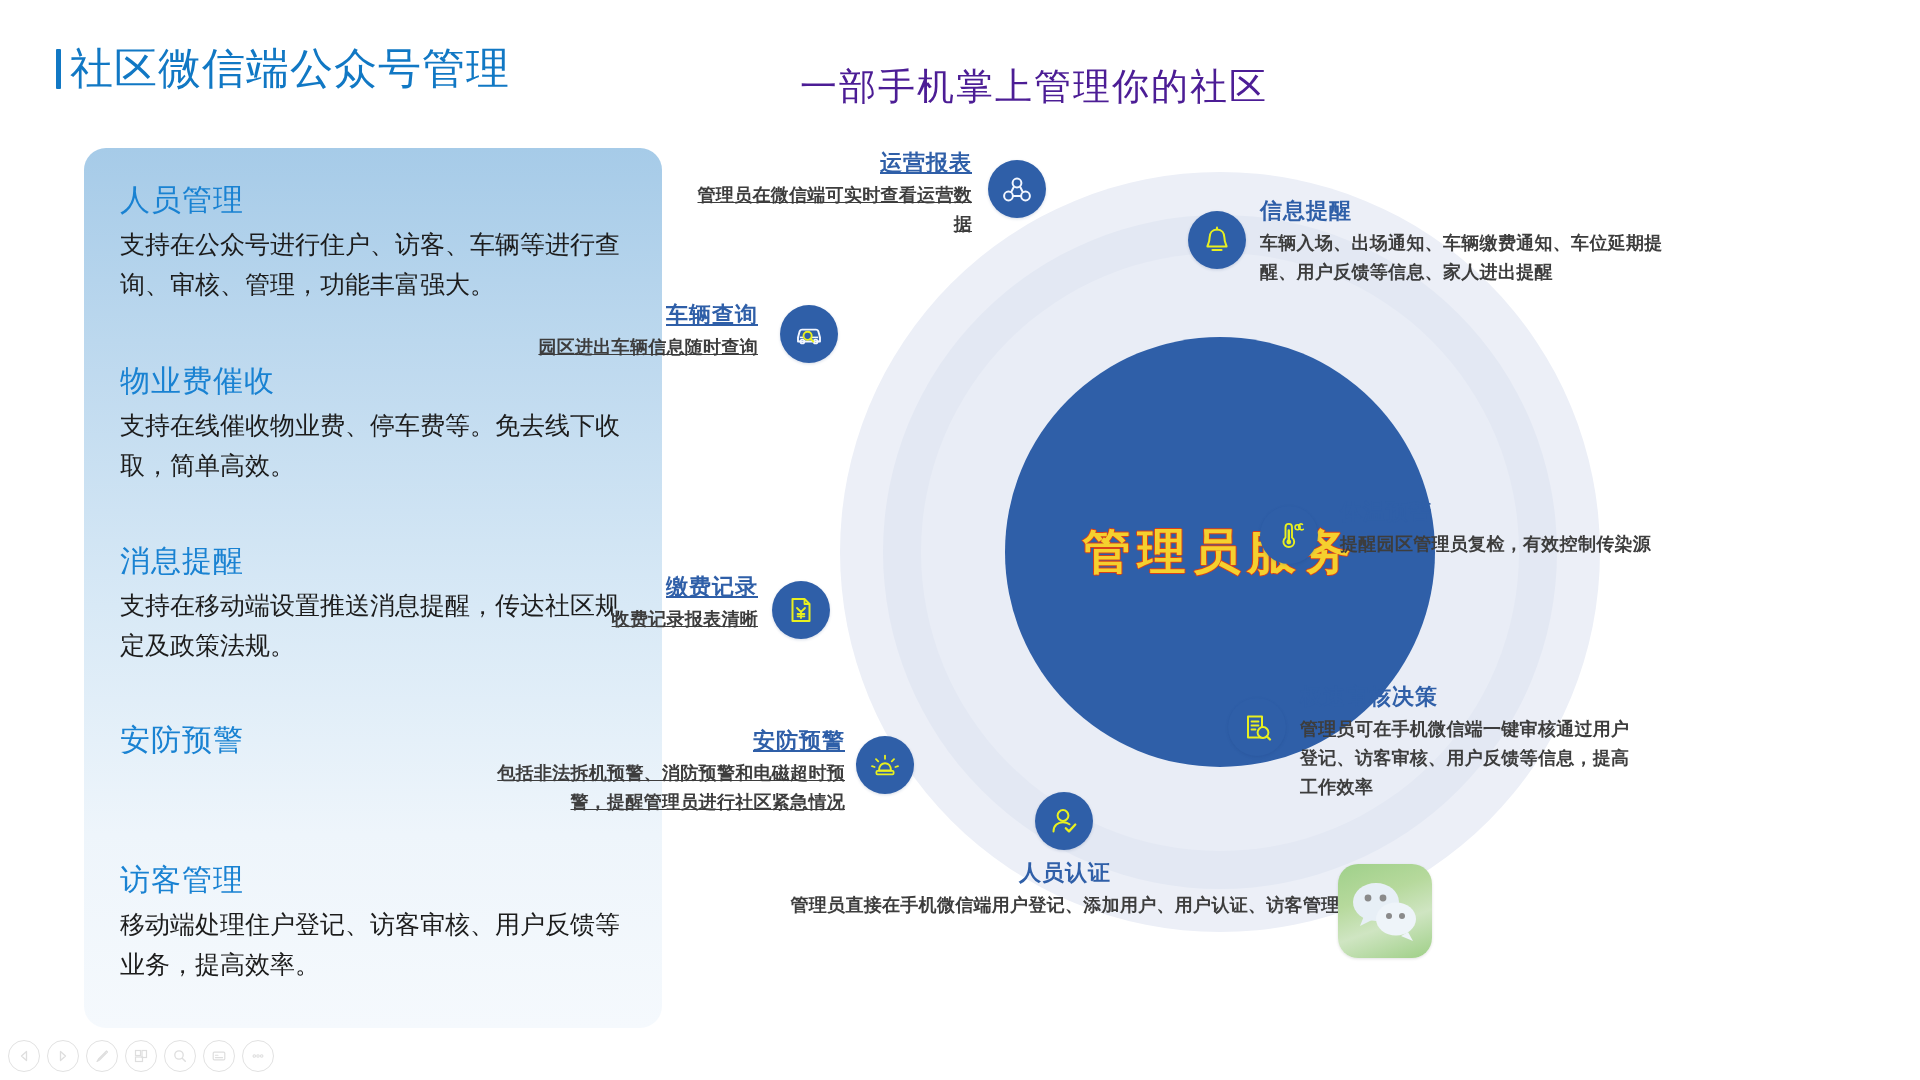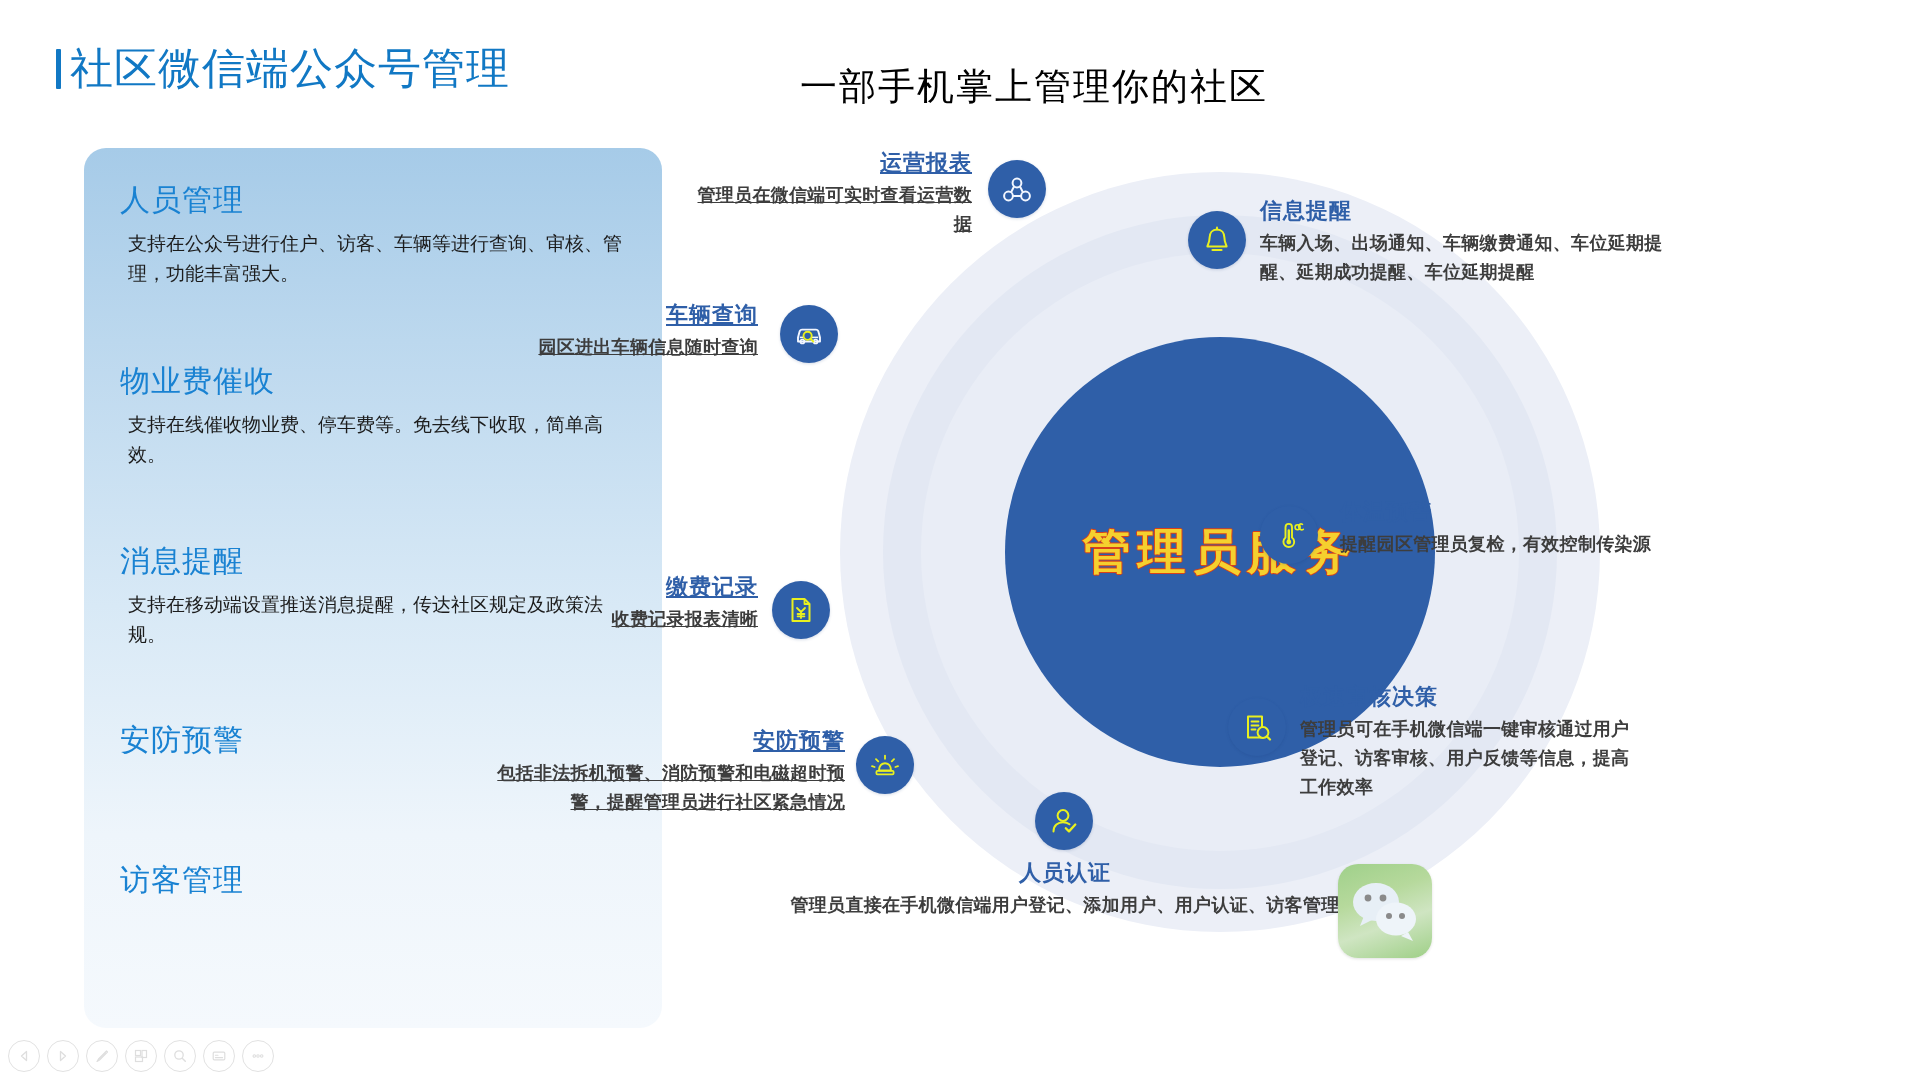--- a/index.html
+++ b/index.html
@@ -30,28 +30,28 @@
     border-radius:22px;
     background:linear-gradient(180deg,#a6cbe8 0%,#bcd8ee 22%,#d8e9f6 52%,#eef5fb 78%,#f5f9fd 100%);
   }
   .feat{position:absolute;left:36px;width:520px;}
   .feat h3{
     margin:0 0 4px 0;
     font-size:30px;font-weight:400;color:#1982d2;
     letter-spacing:1px;
   }
   .feat p{
-    margin:8px;font-size:19px;line-height:1.58;color:#1c1c1c;
+    margin:0;font-size:25px;line-height:1.58;color:#1c1c1c;
     letter-spacing:0px;font-weight:400;
   }
 
   
   .right-title{
     position:absolute;left:800px;top:62px;
-    font-size:37px;color:#000000;letter-spacing:2px;white-space:nowrap;
+    font-size:37px;color:#4c1d95;letter-spacing:2px;white-space:nowrap;
   }
 
   .diagram{position:absolute;left:700px;top:120px;width:1220px;height:880px;}
 
   .ring{
     position:absolute;border-radius:50%;
   }
   .ring-outer{
     left:140px;top:52px;width:760px;height:760px;
     background:#eceff7;
@@ -140,20 +140,21 @@
       <h3>消息提醒</h3>
       <p>支持在移动端设置推送消息提醒，传达社区规定及政策法规。</p>
     </div>
 
     <div class="feat" style="top:572px;">
       <h3>安防预警</h3>
     </div>
 
     <div class="feat" style="top:712px;">
       <h3>访客管理</h3>
+      <p>移动端处理住户登记、访客审核、用户反馈等业务，提高效率。</p>
     </div>
   </div>
 
   <div class="right-title">一部手机掌上管理你的社区</div>
 
   <div class="diagram">
 
     <div class="ring ring-outer"></div>
     <div class="ring ring-mid"></div>
     <div class="ring ring-inner"></div>
@@ -180,21 +181,21 @@
     <div class="node">
       <div class="node-icon" style="left:488px;top:91px;">
         <svg width="34" height="34" viewBox="0 0 34 34">
           <path d="M17 6.5 C12.2 6.5 9.6 10 9.6 14.6 C9.6 19.6 7.4 21.8 7.4 23.6 L26.6 23.6 C26.6 21.8 24.4 19.6 24.4 14.6 C24.4 10 21.8 6.5 17 6.5 Z" fill="none" stroke="#e9f01f" stroke-width="2" stroke-linejoin="round"></path>
           <path d="M17 4.4 L17 6.6" stroke="#e9f01f" stroke-width="2" stroke-linecap="round"></path>
           <path d="M12.5 27 L21.5 27" stroke="#e9f01f" stroke-width="2.2" stroke-linecap="round"></path>
         </svg>
       </div>
       <div class="node-text t-right" style="left:560px;top:65px;width:420px;margin-top:11px;">
         <h4>信息提醒</h4>
-        <p>车辆入场、出场通知、车辆缴费通知、车位延期提醒、延期成功提醒、车位延期提醒</p>
+        <p>车辆入场、出场通知、车辆缴费通知、车位延期提醒、用户反馈等信息、家人进出提醒</p>
       </div>
     </div>
 
     <div class="node">
       <div class="node-icon" style="left:560px;top:386px;">
         <svg width="34" height="34" viewBox="0 0 34 34">
           <path d="M13.5 9.2 C13.5 7.2 15 5.9 16.8 5.9 C18.6 5.9 20 7.2 20 9.2 L20 19.4 C21.4 20.5 22.2 22 22.2 23.7 C22.2 26.8 19.8 29 16.8 29 C13.8 29 11.4 26.8 11.4 23.7 C11.4 22 12.2 20.5 13.5 19.4 Z" fill="none" stroke="#e9f01f" stroke-width="1.9"></path>
           <path d="M16.8 12.5 L16.8 23.3" stroke="#e9f01f" stroke-width="2.4" stroke-linecap="round"></path>
           <circle cx="16.8" cy="24" r="2.4" fill="#e9f01f"></circle>
           <circle cx="25.6" cy="9.2" r="2.5" fill="none" stroke="#e9f01f" stroke-width="1.6"></circle>

